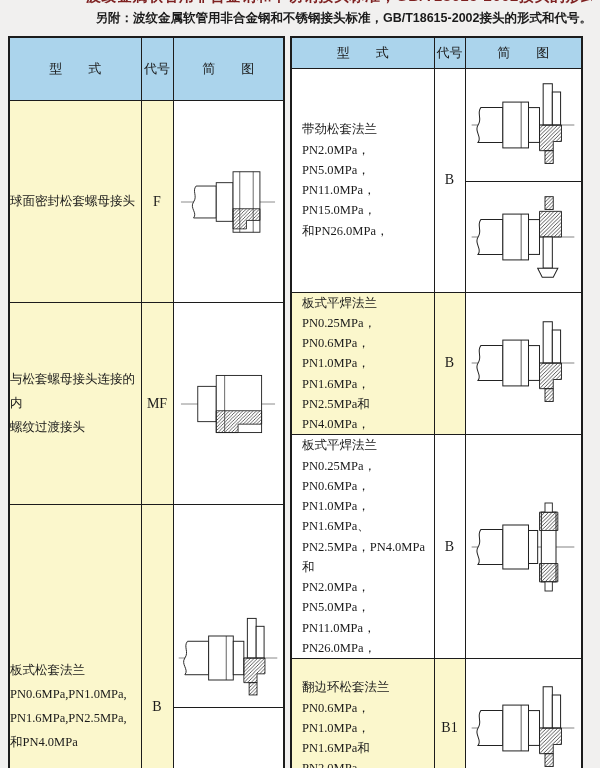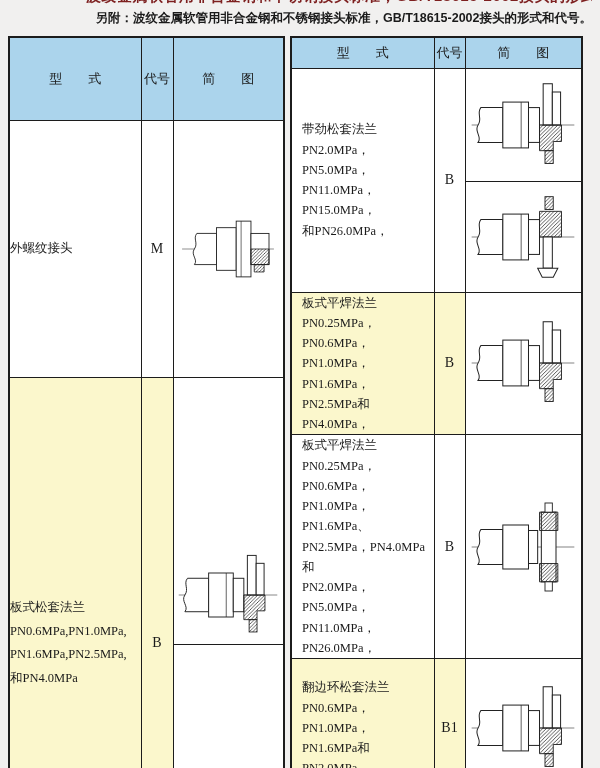--- a/index.html
+++ b/index.html
@@ -156,26 +156,36 @@
           <col style="width:132px">
           <col style="width:32px">
           <col style="width:111px">
         </colgroup>
       <tbody>
           <tr style="height:31px">
         <th>型　　式</th>
         <th>代号</th>
         <th>简　　图</th>
       </tr>
-      <tr style="height:95px">
-        <td class="type">外螺纹接头</td>
-        <td class="code">M</td>
-        <td class="diag">
-              <svg class="dsvg" width="104" height="82" viewBox="0 0 120 100">
-                <use href="#d-male"></use>
+      <tr style="height:98px" class="hl">
+        <td class="type">球面密封松套螺母接头</td>
+        <td class="code">F</td>
+        <td class="diag">
+              <svg class="dsvg" width="104" height="84" viewBox="0 0 120 100">
+                <use href="#d-nut"></use>
+              </svg>
+            </td>
+      </tr>
+      <tr style="height:98px" class="hl">
+        <td class="type">与松套螺母接头连接的内
+螺纹过渡接头</td>
+        <td class="code">MF</td>
+        <td class="diag">
+              <svg class="dsvg" width="106" height="84" viewBox="0 0 120 100">
+                <use href="#d-mf"></use>
               </svg>
             </td>
       </tr>
       <tr style="height:196px" class="hl">
         <td class="type">板式松套法兰
 PN0.6MPa,PN1.0MPa,
 PN1.6MPa,PN2.5MPa,
 和PN4.0MPa</td>
         <td class="code">B</td>
         <td class="diag">

